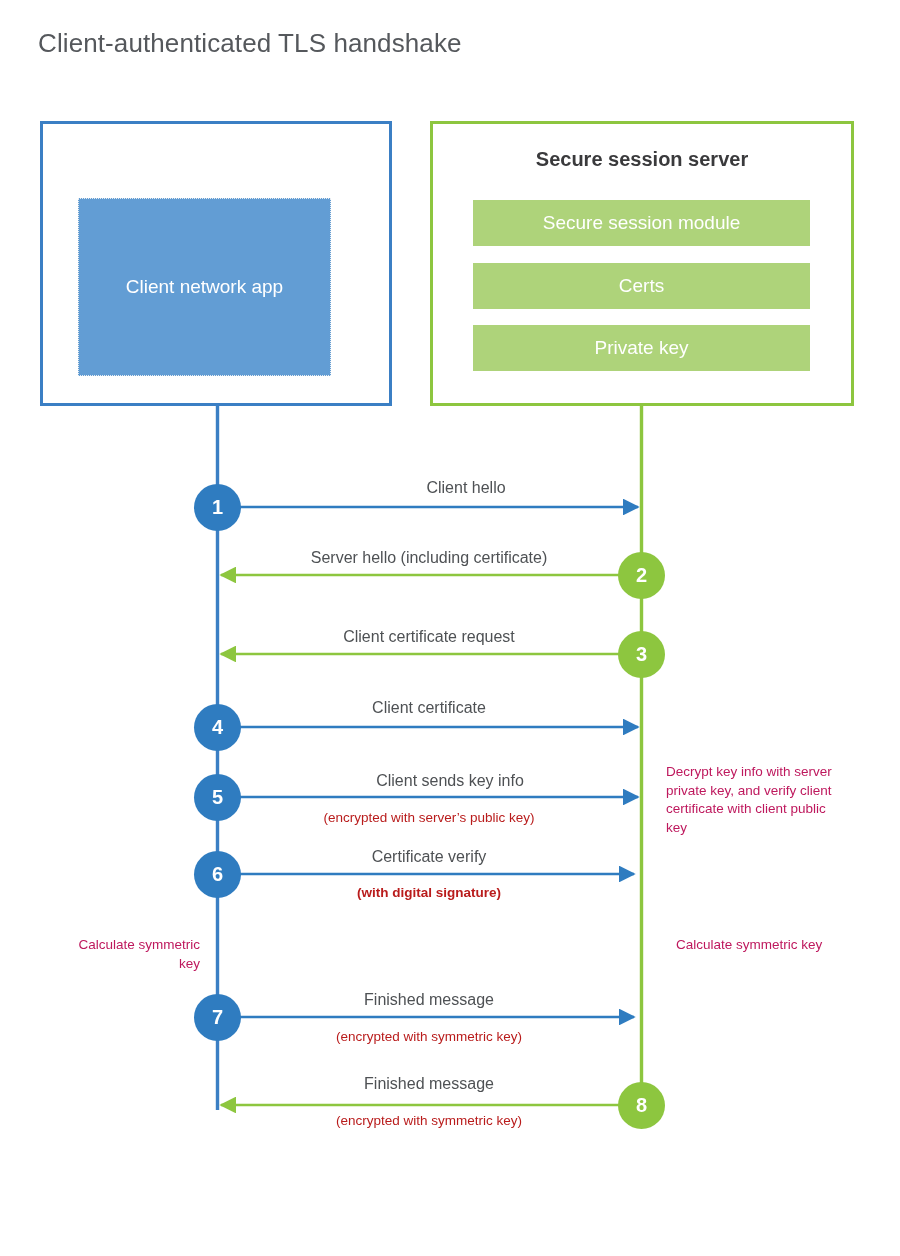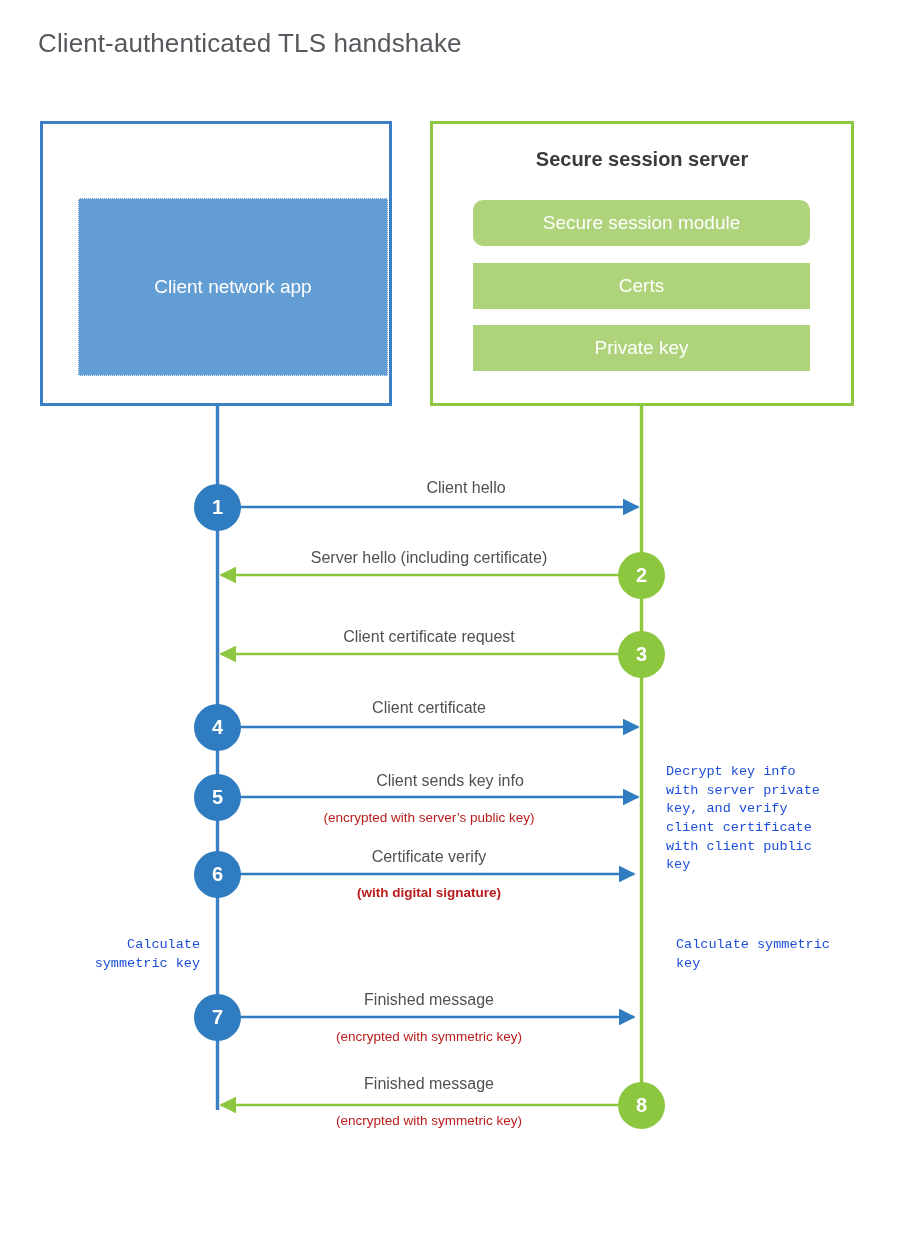--- a/index.html
+++ b/index.html
@@ -67,21 +67,21 @@
     text-align: center;
     font-size: 20px;
     font-weight: bold;
     color: #3a3a3c;
   }
 
   #client-app {
     position: absolute;
     left: 35px;
     top: 74px;
-    width: 310px;
+    width: 253px;
     height: 178px;
     background: #629dd4;
     border: 1px dotted #e9eef3;
     box-sizing: border-box;
     display: flex;
     align-items: center;
     justify-content: center;
     text-align: center;
     color: #ffffff;
     font-size: 19px;
@@ -95,21 +95,21 @@
     left: 40px;
     width: 337px;
     height: 46px;
     background: #aed37a;
     display: flex;
     align-items: center;
     justify-content: center;
     color: #ffffff;
     font-size: 19px;
   }
-  #server-bar-0 { top: 76px; border-radius: 10px; }
+  #server-bar-0 { top: 76px; }
   #server-bar-1 { top: 139px; }
   #server-bar-2 { top: 201px; }
 
   
   .step-circle {
     position: absolute;
     width: 47px;
     height: 47px;
     border-radius: 50%;
     display: flex;
@@ -138,22 +138,21 @@
     color: #b91c1c;
     white-space: nowrap;
     transform: translateX(-50%);
   }
 
   
   .side-note {
     position: absolute;
     font-size: 13.5px;
     line-height: 1.38;
-    color: #1d4ed8;
-    font-family: Liberation Mono, monospace;
+    color: #be185d;
   }
   #note-client-calc {
     left: 60px;
     top: 936px;
     width: 140px;
     text-align: right;
   }
   #note-server-calc {
     left: 676px;
     top: 936px;

